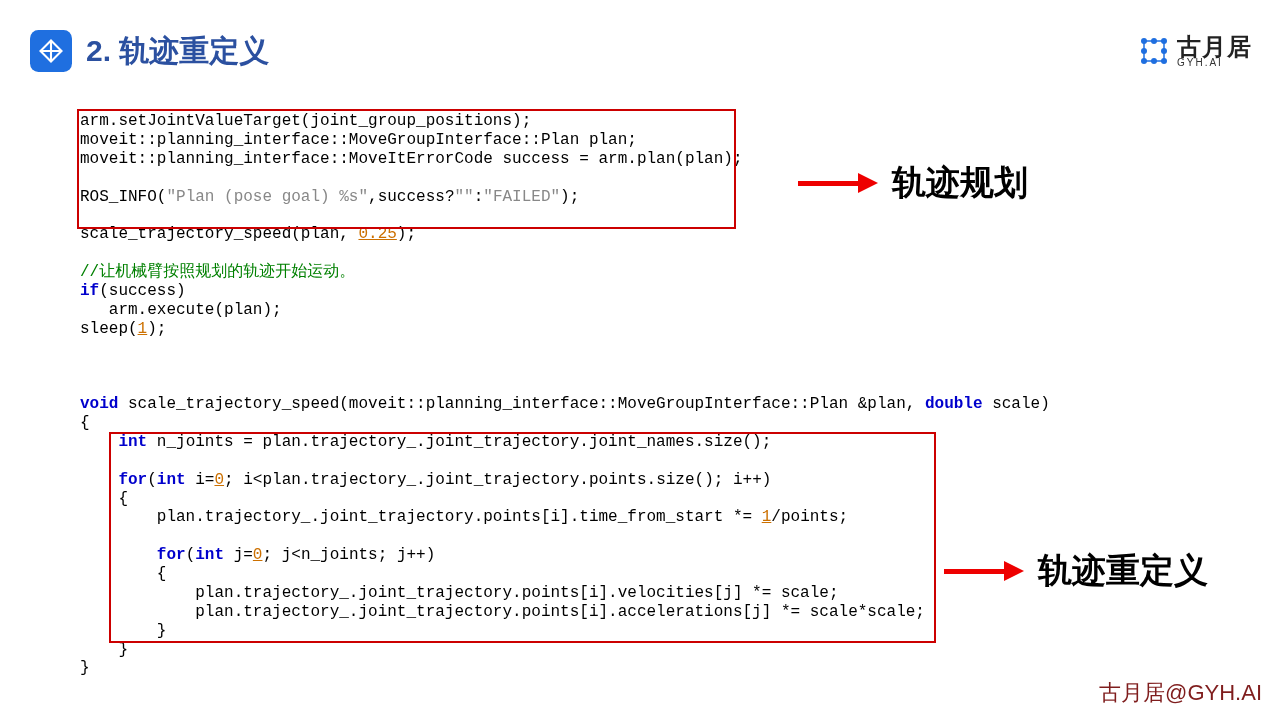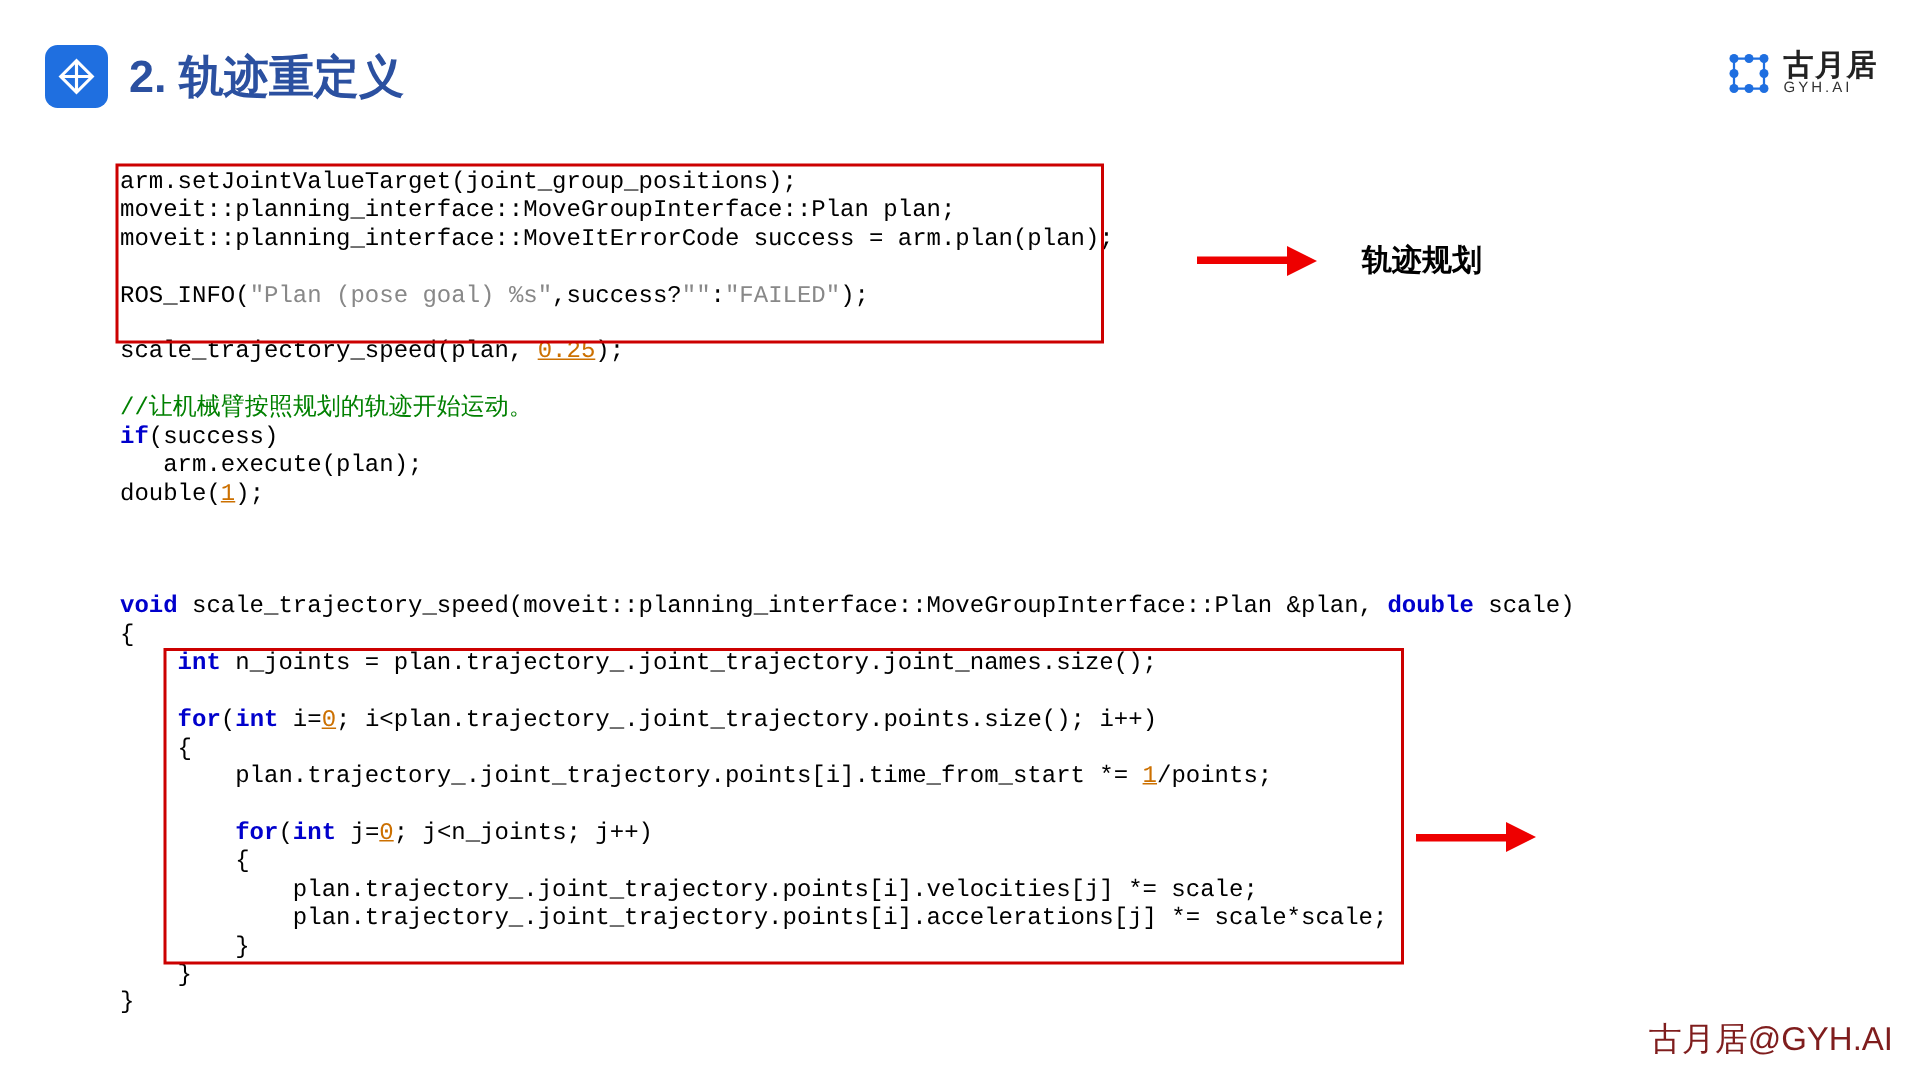--- a/index.html
+++ b/index.html
@@ -42,21 +42,21 @@
   }
   .brand-icon {
     width: 30px;
     height: 30px;
     margin-right: 8px;
   }
   .brand-text {
     line-height: 1.05;
   }
   .brand-name {
-    font-size: 20px;
+    font-size: 24px;
     font-weight: 700;
     color: #222;
     letter-spacing: 1px;
   }
   .brand-sub {
     font-size: 10px;
     color: #333;
     letter-spacing: 2px;
     text-align: left;
     margin-top: -1px;
@@ -102,24 +102,24 @@
     height: 5px;
     background: #ee0000;
   }
   .arrow-head {
     width: 0; height: 0;
     border-top: 10px solid transparent;
     border-bottom: 10px solid transparent;
     border-left: 20px solid #ee0000;
   }
   .label {
-    font-size: 20px;
+    font-size: 34px;
     font-weight: 700;
     color: #000;
-    margin-left: 30px;
+    margin-left: 14px;
     white-space: nowrap;
   }
   .watermark {
     position: absolute;
     right: 18px;
     bottom: 12px;
     font-size: 22px;
     color: #7f1d1d;
     font-weight: 500;
   }
@@ -162,21 +162,21 @@
 <span>moveit::planning_interface::MoveGroupInterface::Plan plan;</span>
 <span>moveit::planning_interface::MoveItErrorCode success = arm.plan(plan);</span>
 
 <span>ROS_INFO(</span><span class="str">"Plan (pose goal) %s"</span><span>,success?</span><span class="str">""</span><span>:</span><span class="str">"FAILED"</span><span>);</span>
 
 <span>scale_trajectory_speed(plan, </span><span class="num">0.25</span><span>);</span>
 
 <span class="cmt">//让机械臂按照规划的轨迹开始运动。</span>
 <span class="kw">if</span><span>(success)</span>
 <span>   arm.execute(plan);</span>
-<span>double(</span><span class="num">1</span><span>);</span>
+<span>sleep(</span><span class="num">1</span><span>);</span>
 
 
 
 <span class="kw">void</span><span> scale_trajectory_speed(moveit::planning_interface::MoveGroupInterface::Plan &amp;plan, </span><span class="kw">double</span><span> scale)</span>
 <span>{</span>
 <span>    </span><span class="kw">int</span><span> n_joints = plan.trajectory_.joint_trajectory.joint_names.size();</span>
 
 <span>    </span><span class="kw">for</span><span>(</span><span class="kw">int</span><span> i=</span><span class="num">0</span><span>; i&lt;plan.trajectory_.joint_trajectory.points.size(); i++)</span>
 <span>    {</span>
 <span>        plan.trajectory_.joint_trajectory.points[i].time_from_start *= </span><span class="num">1</span><span>/points;</span>
@@ -194,15 +194,16 @@
 
 <div class="arrow" style="left:798px; top:160px;">
   <div class="arrow-line" style="width:60px;"></div>
   <div class="arrow-head"></div>
   <span class="label">轨迹规划</span>
 </div>
 
 <div class="arrow" style="left:944px; top:548px;">
   <div class="arrow-line" style="width:60px;"></div>
   <div class="arrow-head"></div>
+  <span class="label">轨迹重定义</span>
 </div>
 
 <div class="watermark">古月居@GYH.AI</div>
 
 </body></html>

